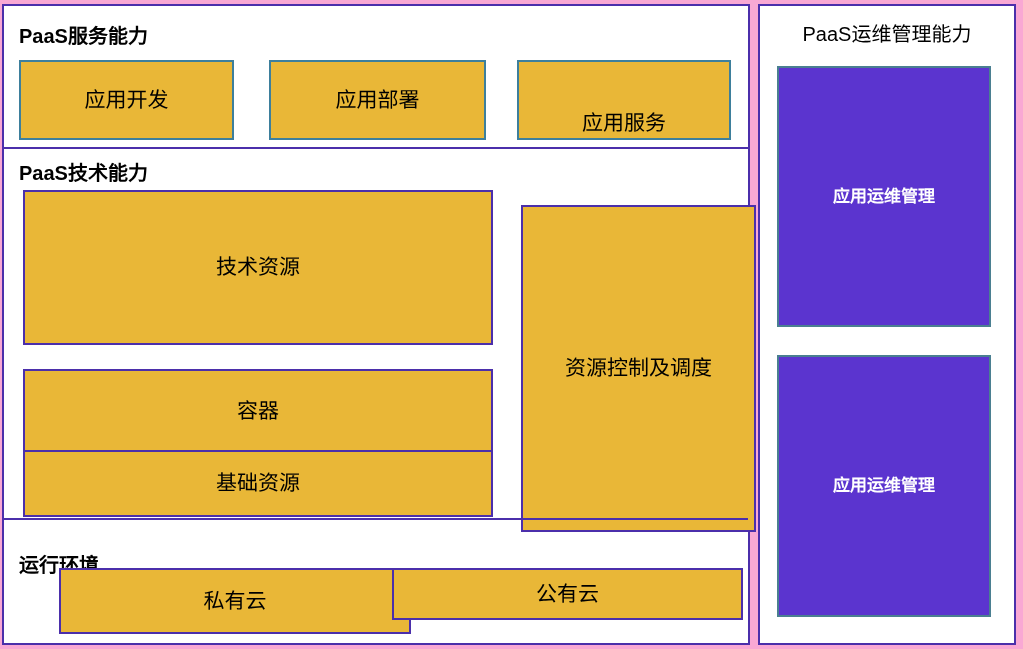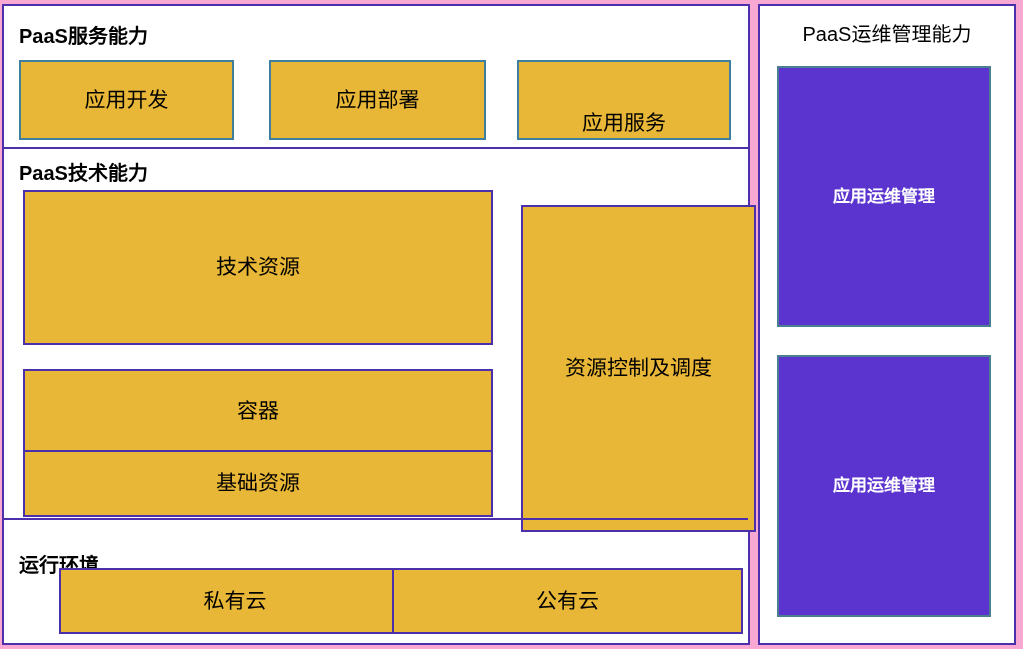--- a/index.html
+++ b/index.html
@@ -129,21 +129,21 @@
     </div>
 
     <div class="abs section-divider" style="left:0px; top:512px; width:744px;"></div>
 
     <div class="abs section-title" style="left:15px; top:528px;margin-top:21px;">运行环境</div>
 
     <div class="abs node node-purple" style="left:19px; top:562px; width:352px; height:66px;margin-left:36px;">
       <span>私有云</span>
     </div>
 
-    <div class="abs node node-purple" style="left:388px; top:562px; width:351px; height:66px;">
+    <div class="abs node node-purple" style="left:388px; top:562px; width:351px; height:52px;">
       <span>公有云</span>
     </div>
   </div>
 
   <div class="abs panel" id="right-panel">
 
     <div class="abs panel-title" style="left:0px; top:18px; width:254px;">PaaS运维管理能力</div>
 
     <div class="abs node-ops" style="left:17px; top:60px; width:214px; height:261px;">
       <span>应用运维管理</span>

